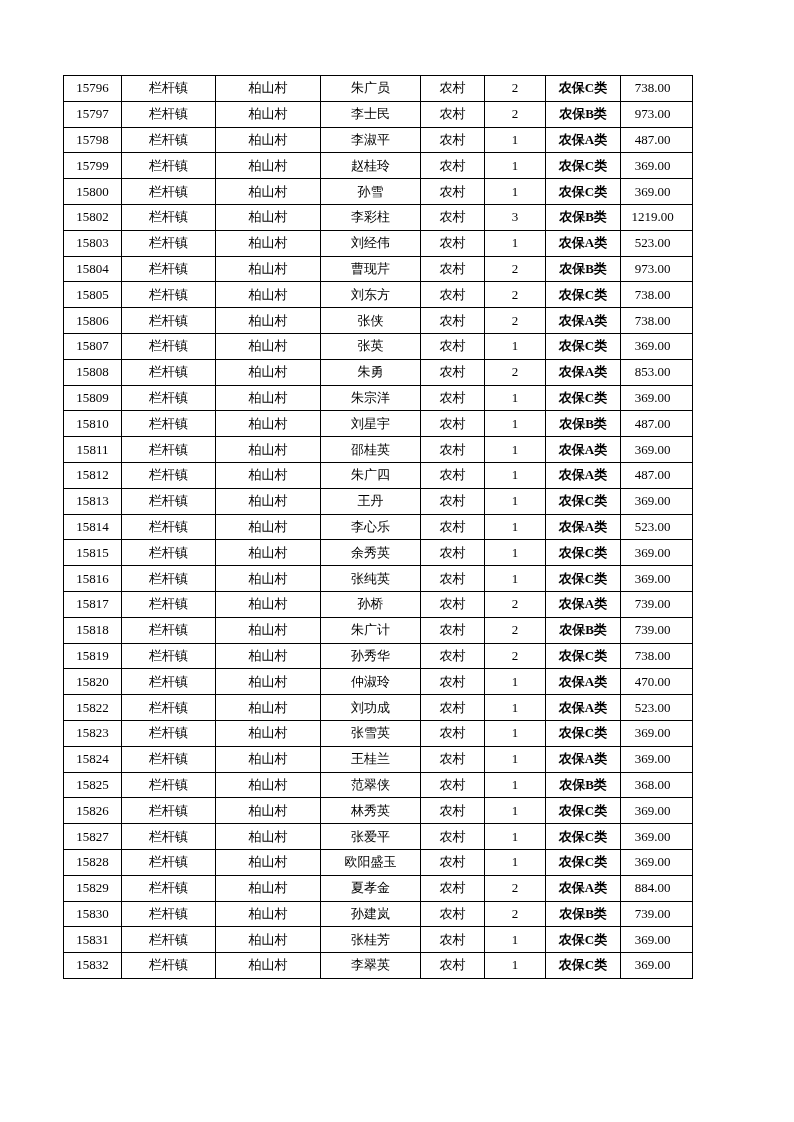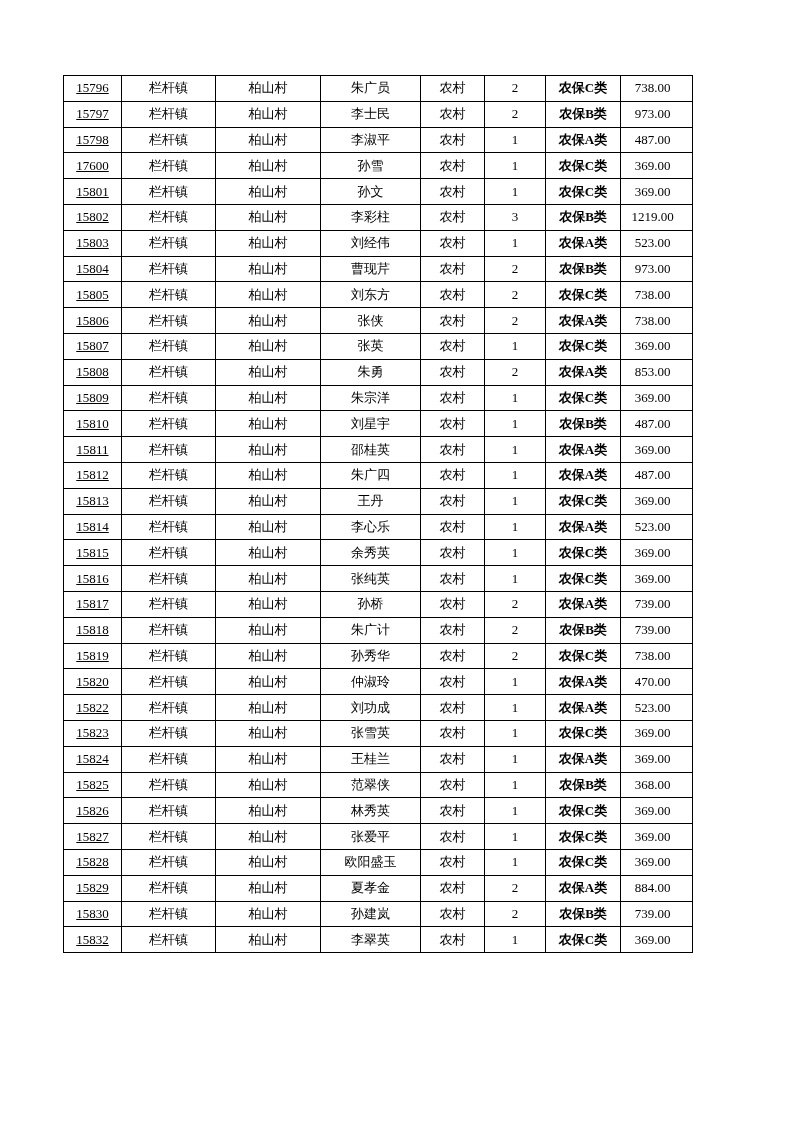--- a/index.html
+++ b/index.html
@@ -26,21 +26,21 @@
   table.pay-table td {
     border: 1px solid #000000;
     height: 24.8px;
     padding: 0;
     font-size: 13px;
     text-align: center;
     vertical-align: middle;
     white-space: nowrap;
     overflow: hidden;
   }
-  .col-id       { width: 57px; text-decoration: underline;  }
+  .col-id       { width: 57px;  }
   .col-town     { width: 93px; margin-top: 40px;  }
   .col-village  { width: 104px; font-family: Liberation Mono, monospace; }
   .col-name     { width: 99px;  }
   .col-type     { width: 63px;  }
   .col-count    { width: 60px;  }
   .col-category { width: 74px; font-weight: bold;  }
   .col-amount   { width: 63px; text-align: left; padding-right: 8px !important; }
 </style>
 </head>
 <body>
@@ -72,40 +72,40 @@
           <td class="col-id">15798</td>
           <td class="col-town">栏杆镇</td>
           <td class="col-village">柏山村</td>
           <td class="col-name">李淑平</td>
           <td class="col-type">农村</td>
           <td class="col-count">1</td>
           <td class="col-category">农保A类</td>
           <td class="col-amount">487.00</td>
         </tr>
         <tr>
-          <td class="col-id">17600</td>
+          <td class="col-id">15799</td>
+          <td class="col-town">栏杆镇</td>
+          <td class="col-village">柏山村</td>
+          <td class="col-name">赵桂玲</td>
+          <td class="col-type">农村</td>
+          <td class="col-count">1</td>
+          <td class="col-category">农保C类</td>
+          <td class="col-amount">369.00</td>
+        </tr>
+        <tr>
+          <td class="col-id">15800</td>
           <td class="col-town">栏杆镇</td>
           <td class="col-village">柏山村</td>
           <td class="col-name">孙雪</td>
           <td class="col-type">农村</td>
           <td class="col-count">1</td>
           <td class="col-category">农保C类</td>
           <td class="col-amount">369.00</td>
         </tr>
         <tr>
-          <td class="col-id">15801</td>
-          <td class="col-town">栏杆镇</td>
-          <td class="col-village">柏山村</td>
-          <td class="col-name">孙文</td>
-          <td class="col-type">农村</td>
-          <td class="col-count">1</td>
-          <td class="col-category">农保C类</td>
-          <td class="col-amount">369.00</td>
-        </tr>
-        <tr>
           <td class="col-id">15802</td>
           <td class="col-town">栏杆镇</td>
           <td class="col-village">柏山村</td>
           <td class="col-name">李彩柱</td>
           <td class="col-type">农村</td>
           <td class="col-count">3</td>
           <td class="col-category">农保B类</td>
           <td class="col-amount">1219.00</td>
         </tr>
         <tr>
@@ -370,20 +370,30 @@
         </tr>
         <tr>
           <td class="col-id">15830</td>
           <td class="col-town">栏杆镇</td>
           <td class="col-village">柏山村</td>
           <td class="col-name">孙建岚</td>
           <td class="col-type">农村</td>
           <td class="col-count">2</td>
           <td class="col-category">农保B类</td>
           <td class="col-amount">739.00</td>
+        </tr>
+        <tr>
+          <td class="col-id">15831</td>
+          <td class="col-town">栏杆镇</td>
+          <td class="col-village">柏山村</td>
+          <td class="col-name">张桂芳</td>
+          <td class="col-type">农村</td>
+          <td class="col-count">1</td>
+          <td class="col-category">农保C类</td>
+          <td class="col-amount">369.00</td>
         </tr>
         <tr>
           <td class="col-id">15832</td>
           <td class="col-town">栏杆镇</td>
           <td class="col-village">柏山村</td>
           <td class="col-name">李翠英</td>
           <td class="col-type">农村</td>
           <td class="col-count">1</td>
           <td class="col-category">农保C类</td>
           <td class="col-amount">369.00</td>

